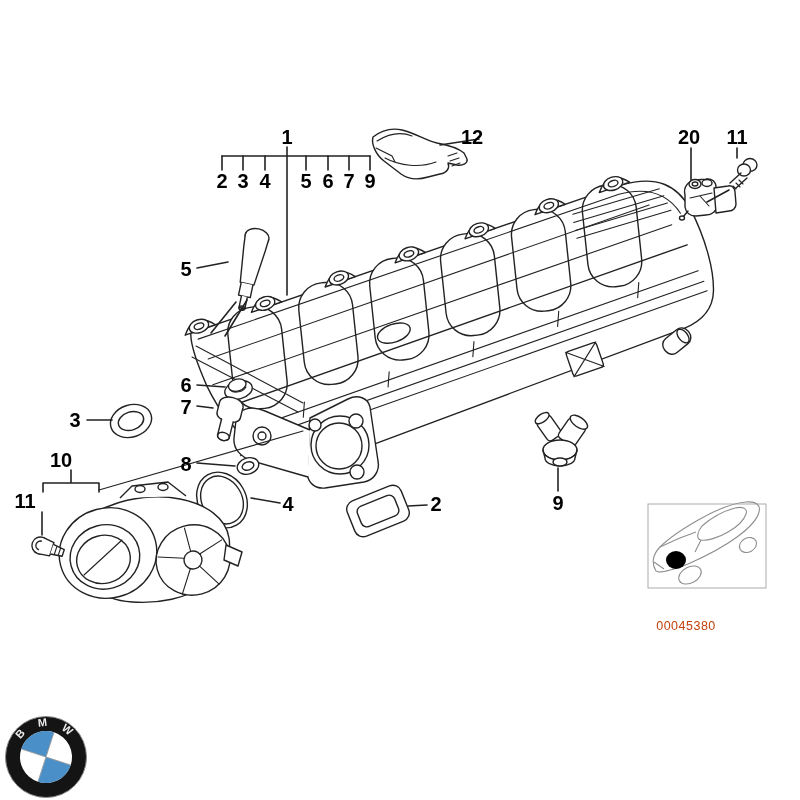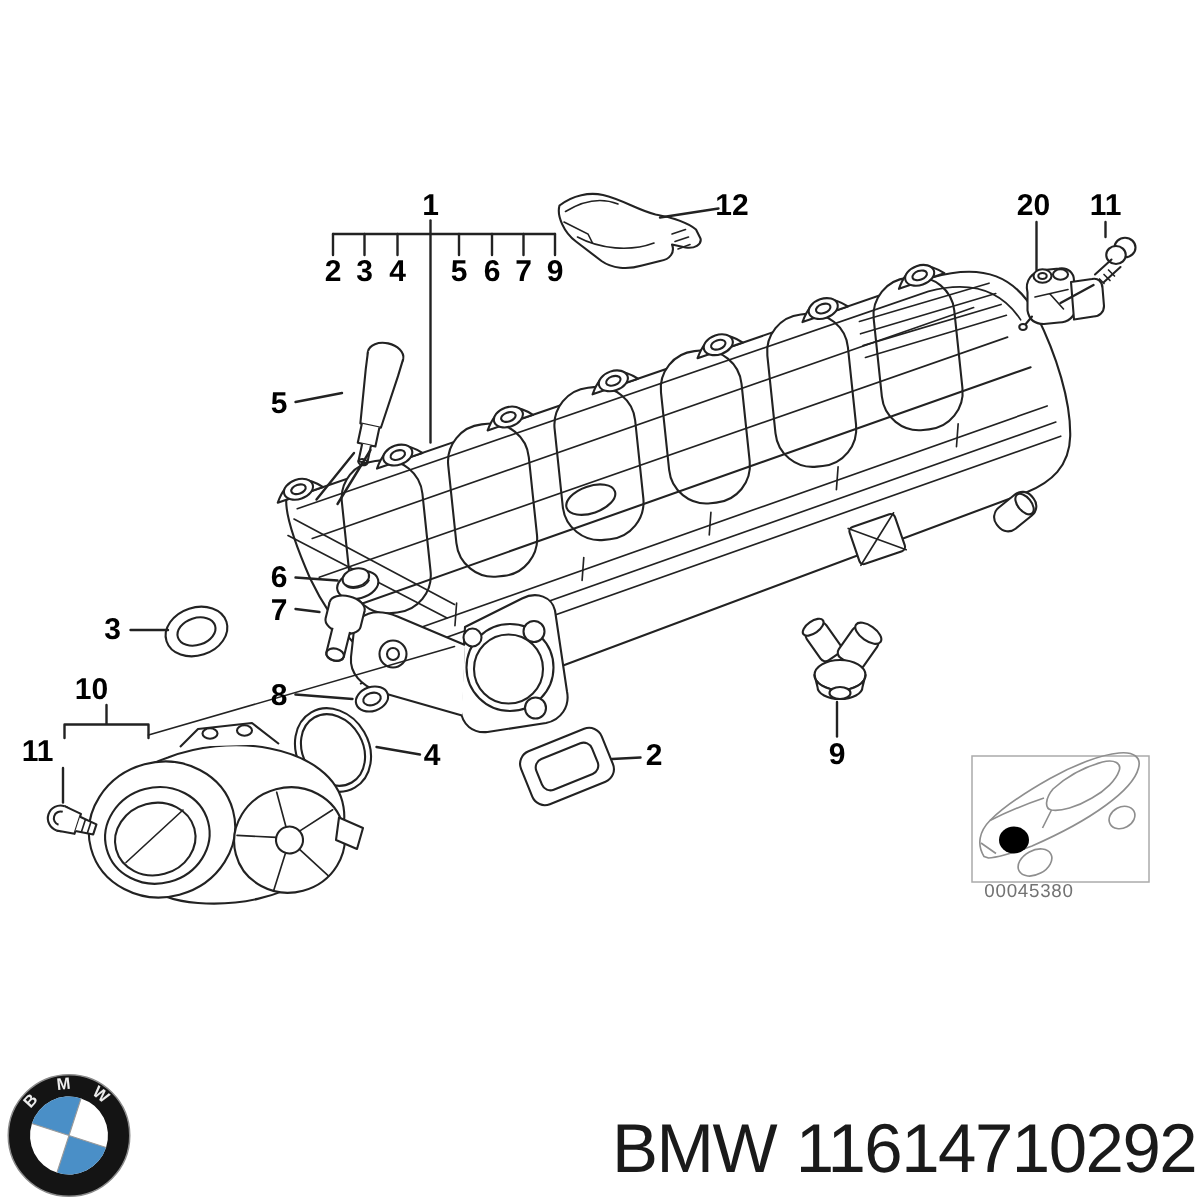--- a/index.html
+++ b/index.html
@@ -17,21 +17,21 @@
     font-family:"Liberation Sans", sans-serif;overflow:hidden;
   }
   .art{position:absolute;left:0;top:0;color:var(--line-color);}
   .lbl{
     position:absolute;transform:translate(-50%,-50%);
     font:bold 20px "Liberation Sans", sans-serif;color:var(--label-color);
     white-space:nowrap;line-height:1;
   }
   .thumb-code{
     position:absolute;transform:translate(-50%,0);
-    font:12.5px "Liberation Sans", sans-serif;letter-spacing:.5px;color:#737373;
+    font:12.5px "Liberation Sans", sans-serif;letter-spacing:.5px;color:#c2410c;margin-top:32px;
   }
   .footer-pn{
     position:absolute;left:408px;top:738px;
     font:46px "Liberation Sans", sans-serif;letter-spacing:-1px;color:var(--footer-color);
     white-space:nowrap;
   }
   .footer-pn .brand{margin-right:13px;}
   .logo{position:absolute;left:3px;top:714px;width:86px;height:86px;}
   svg .ln{stroke:currentColor;fill:none;stroke-width:1.4;stroke-linecap:round;stroke-linejoin:round;}
   svg .lnw{stroke:currentColor;fill:#fff;stroke-width:1.4;stroke-linejoin:round;}
@@ -264,21 +264,21 @@
   </svg>
 
   <div class="lbl" style="left:287px;top:137px">1</div>
   <div class="lbl" style="left:222px;top:181px">2</div>
   <div class="lbl" style="left:243px;top:181px">3</div>
   <div class="lbl" style="left:265px;top:181px">4</div>
   <div class="lbl" style="left:306px;top:181px">5</div>
   <div class="lbl" style="left:328px;top:181px">6</div>
   <div class="lbl" style="left:349px;top:181px">7</div>
   <div class="lbl" style="left:370px;top:181px">9</div>
-  <div class="lbl" style="left:488px;top:137px">12</div>
+  <div class="lbl" style="left:472px;top:137px">12</div>
   <div class="lbl" style="left:689px;top:137px">20</div>
   <div class="lbl" style="left:737px;top:137px">11</div>
   <div class="lbl" style="left:186px;top:269px">5</div>
   <div class="lbl" style="left:186px;top:385px">6</div>
   <div class="lbl" style="left:186px;top:407px">7</div>
   <div class="lbl" style="left:75px;top:420px">3</div>
   <div class="lbl" style="left:61px;top:460px">10</div>
   <div class="lbl" style="left:25px;top:501px">11</div>
   <div class="lbl" style="left:186px;top:464px">8</div>
   <div class="lbl" style="left:288px;top:504px">4</div>
@@ -296,17 +296,14 @@
       <path d="M43 43 L43 69 A26 26 0 0 0 69 43 Z" fill="var(--roundel-blue)"></path>
       <path d="M17 43 H69 M43 17 V69" stroke="#9a9a9a" stroke-width="0.8" fill="none"></path>
     </g>
     <g fill="#ececec" font-family="Liberation Sans, sans-serif" font-size="11" font-weight="bold" text-anchor="middle">
       <text transform="rotate(-48 43 43)" x="43" y="12">B</text>
       <text transform="rotate(-6 43 43)" x="43" y="12">M</text>
       <text transform="rotate(38 43 43)" x="43" y="12">W</text>
     </g>
   </svg>
 
-  <div class="footer-pn">
-    <span class="brand">BMW</span><span>11614710292</span>
-  </div>
 
 </div>
 
 </body></html>

